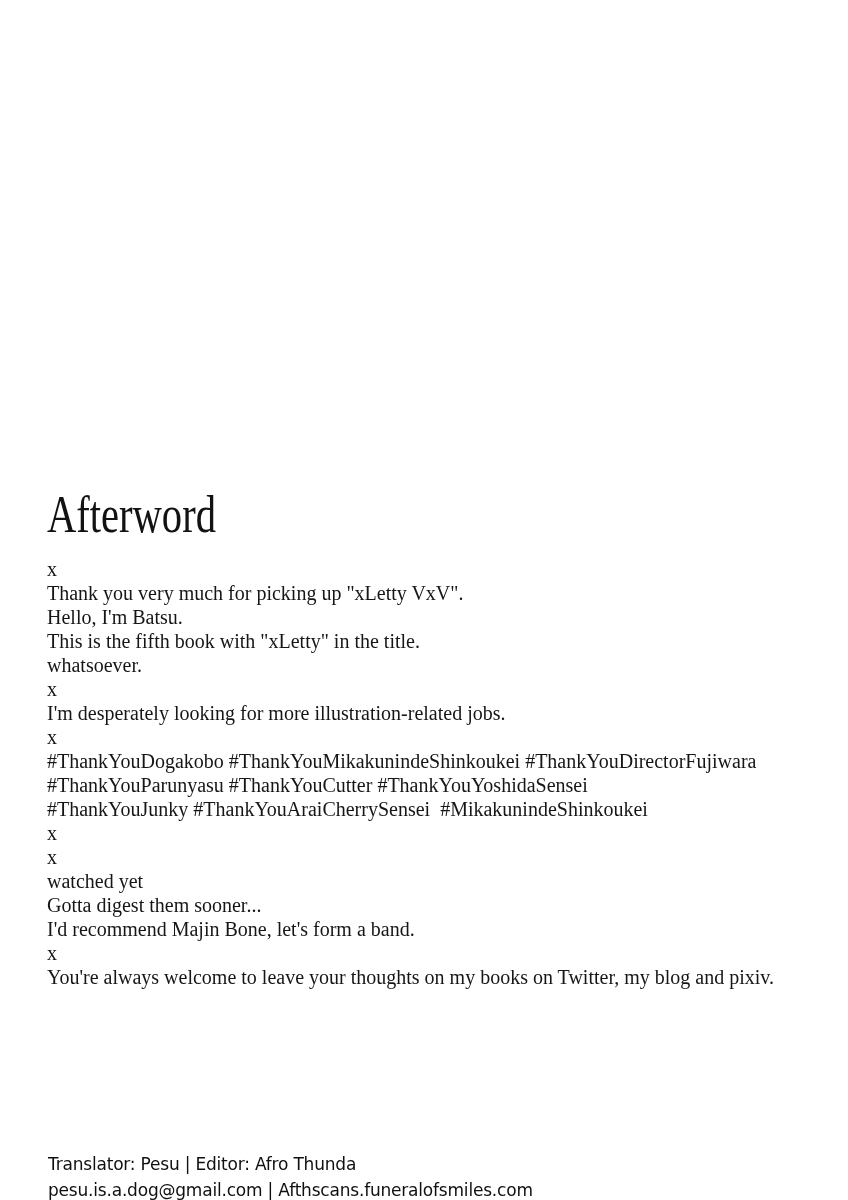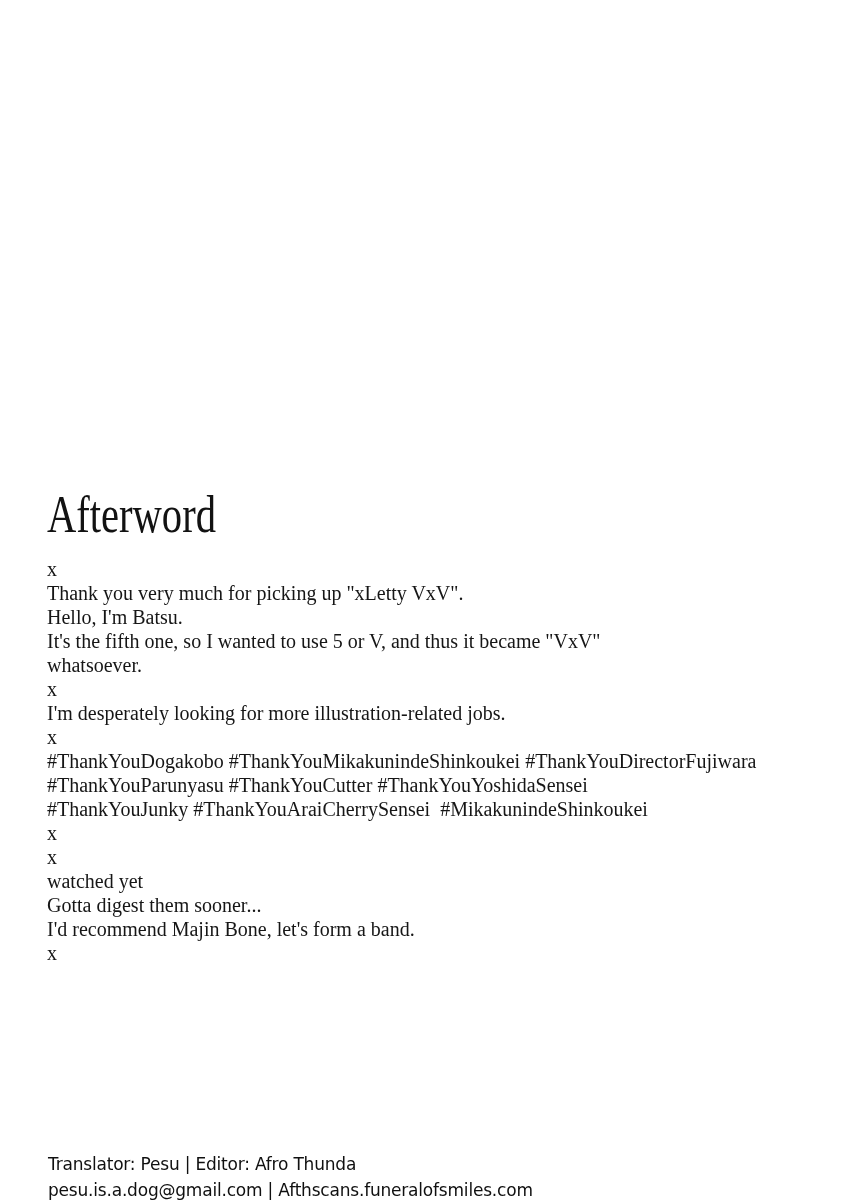--- a/index.html
+++ b/index.html
@@ -55,34 +55,35 @@
 <body>
 
 <div class="page">
 
   <h1 class="heading">Afterword</h1>
 
   <div class="body-text">
       <div class="text-line">x</div>
       <div class="text-line">Thank you very much for picking up "xLetty VxV".</div>
       <div class="text-line">Hello, I'm Batsu.</div>
-      <div class="text-line">It's the fifth one, so I wanted to use 5 or V, and thus it became "VxV"</div>
+      <div class="text-line">This is the fifth book with "xLetty" in the title.</div>
       <div class="text-line">whatsoever.</div>
       <div class="text-line">x</div>
       <div class="text-line">I'm desperately looking for more illustration-related jobs.</div>
       <div class="text-line">x</div>
       <div class="text-line">#ThankYouDogakobo #ThankYouMikakunindeShinkoukei #ThankYouDirectorFujiwara</div>
       <div class="text-line">#ThankYouParunyasu #ThankYouCutter #ThankYouYoshidaSensei</div>
       <div class="text-line">#ThankYouJunky #ThankYouAraiCherrySensei  #MikakunindeShinkoukei</div>
       <div class="text-line">x</div>
       <div class="text-line">x</div>
       <div class="text-line">watched yet</div>
       <div class="text-line">Gotta digest them sooner...</div>
       <div class="text-line">I'd recommend Majin Bone, let's form a band.</div>
       <div class="text-line">x</div>
+      <div class="text-line">You're always welcome to leave your thoughts on my books on Twitter, my blog and pixiv.</div>
     </div>
 
   <div class="credits">
     <div class="credit-line">Translator: Pesu | Editor: Afro Thunda</div>
     <div class="credit-line">pesu.is.a.dog@gmail.com | Afthscans.funeralofsmiles.com</div>
   </div>
 
 </div>
 
 </body></html>

